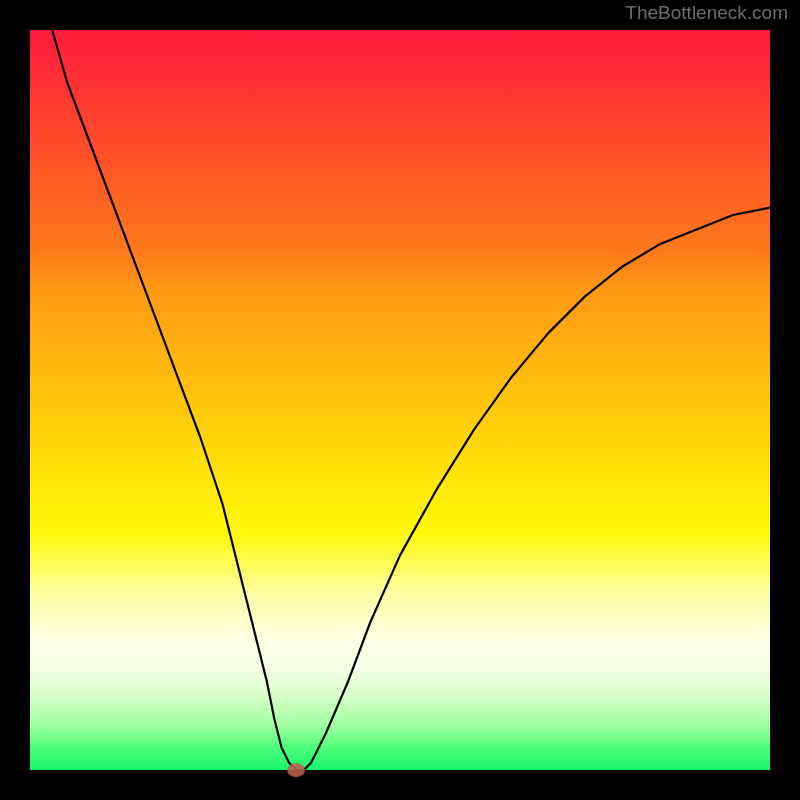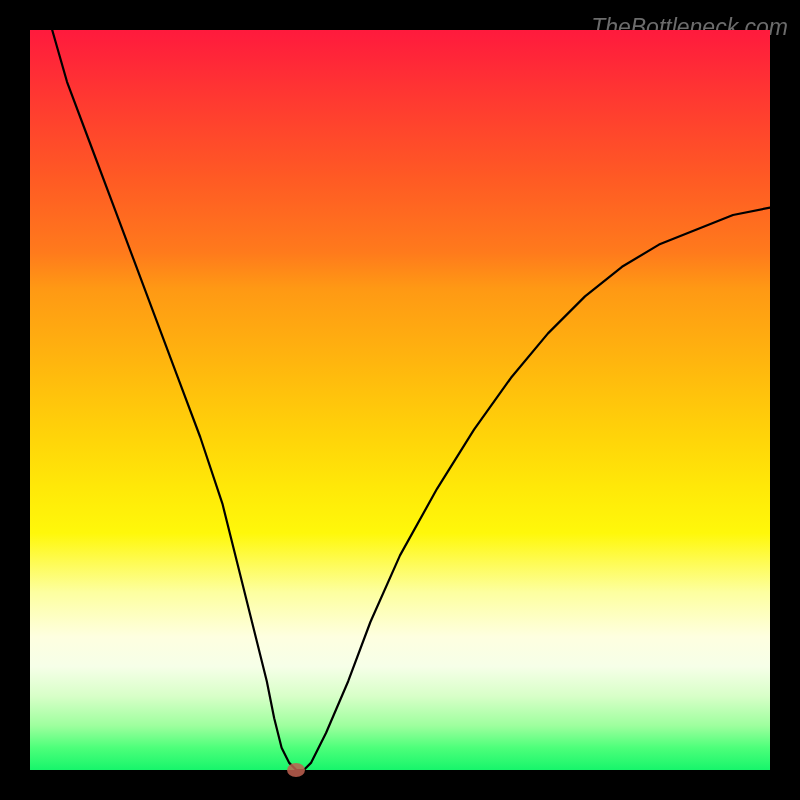--- a/index.html
+++ b/index.html
@@ -30,28 +30,27 @@
       #feffe0 82%,
       #f6ffe8 86%,
       #d8ffc8 90%,
       #9eff9e 94%,
       #4dff7a 97%,
       #17f56b 100%
     );
   }
   .watermark {
     position: absolute;
-    top: 14px;
+    top: 2px;
     right: 12px;
     font-family: Arial, Helvetica, sans-serif;
-    font-size: 23px;
+    font-size: 19px;
     color: #6c6c6c;
     font-weight: 400;
     letter-spacing: 0px;
-    font-style: italic;
   }
   svg.curve {
     position: absolute;
     left: 0;
     top: 0;
     width: 740px;
     height: 740px;
     overflow: visible;
   }
   .marker {

